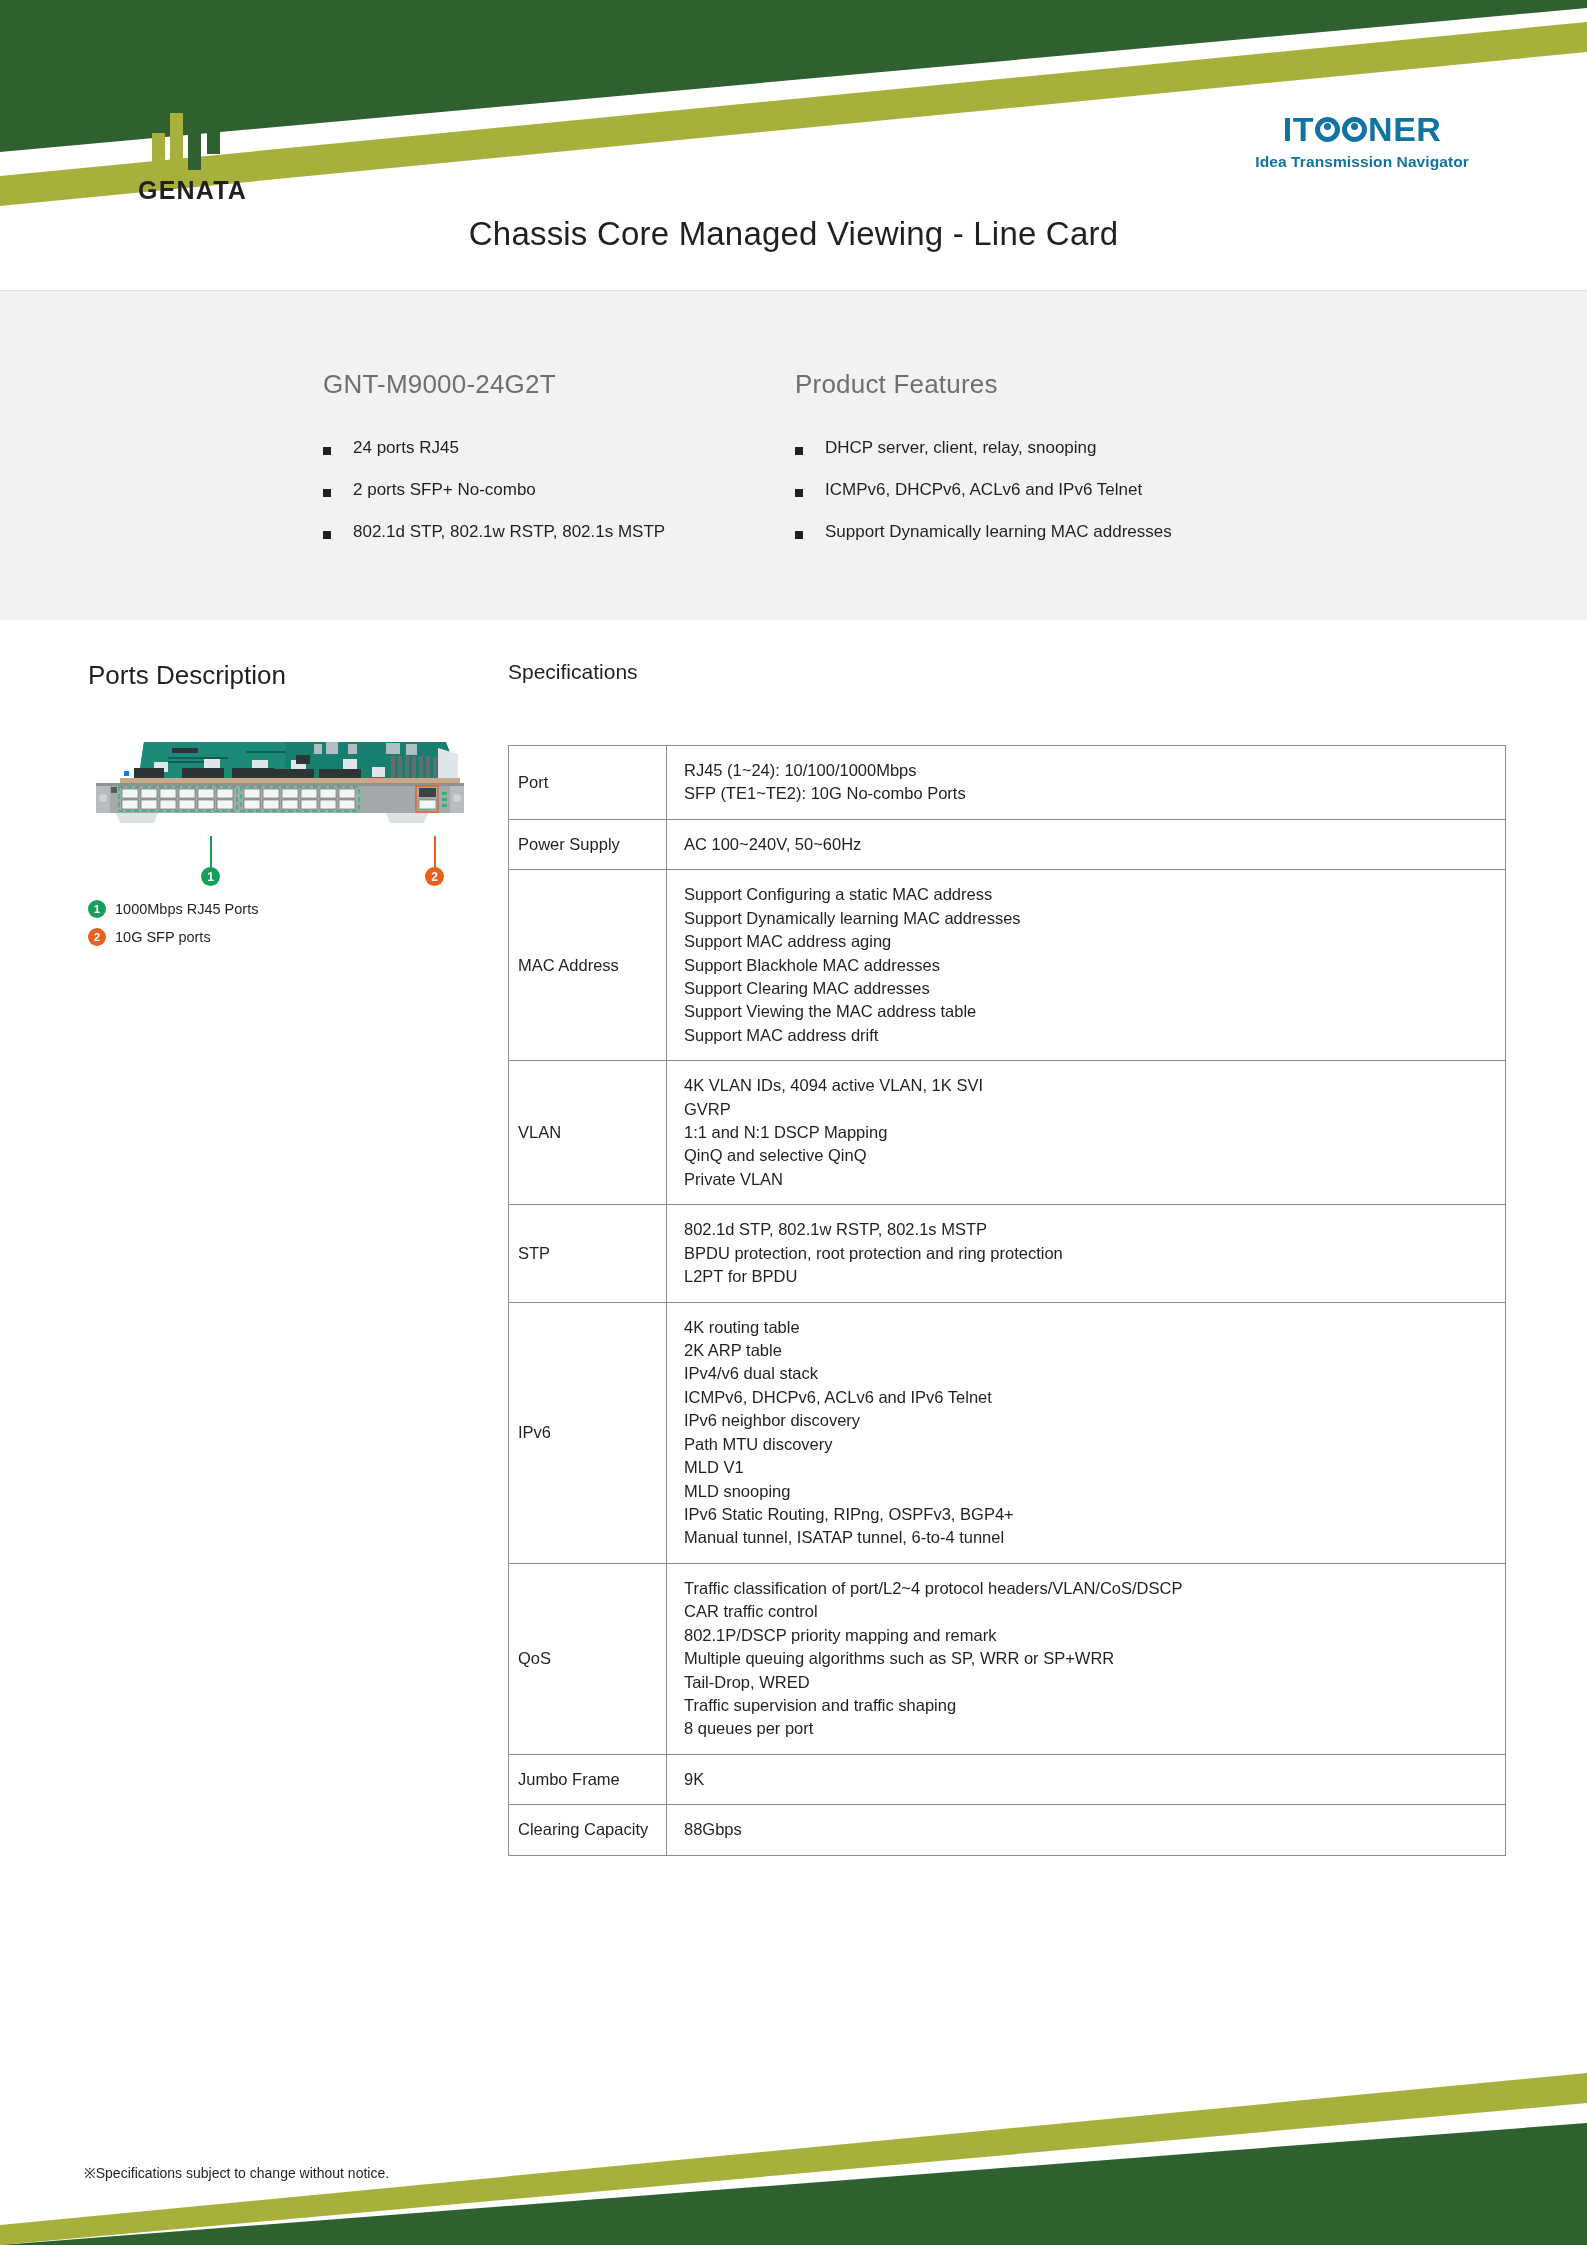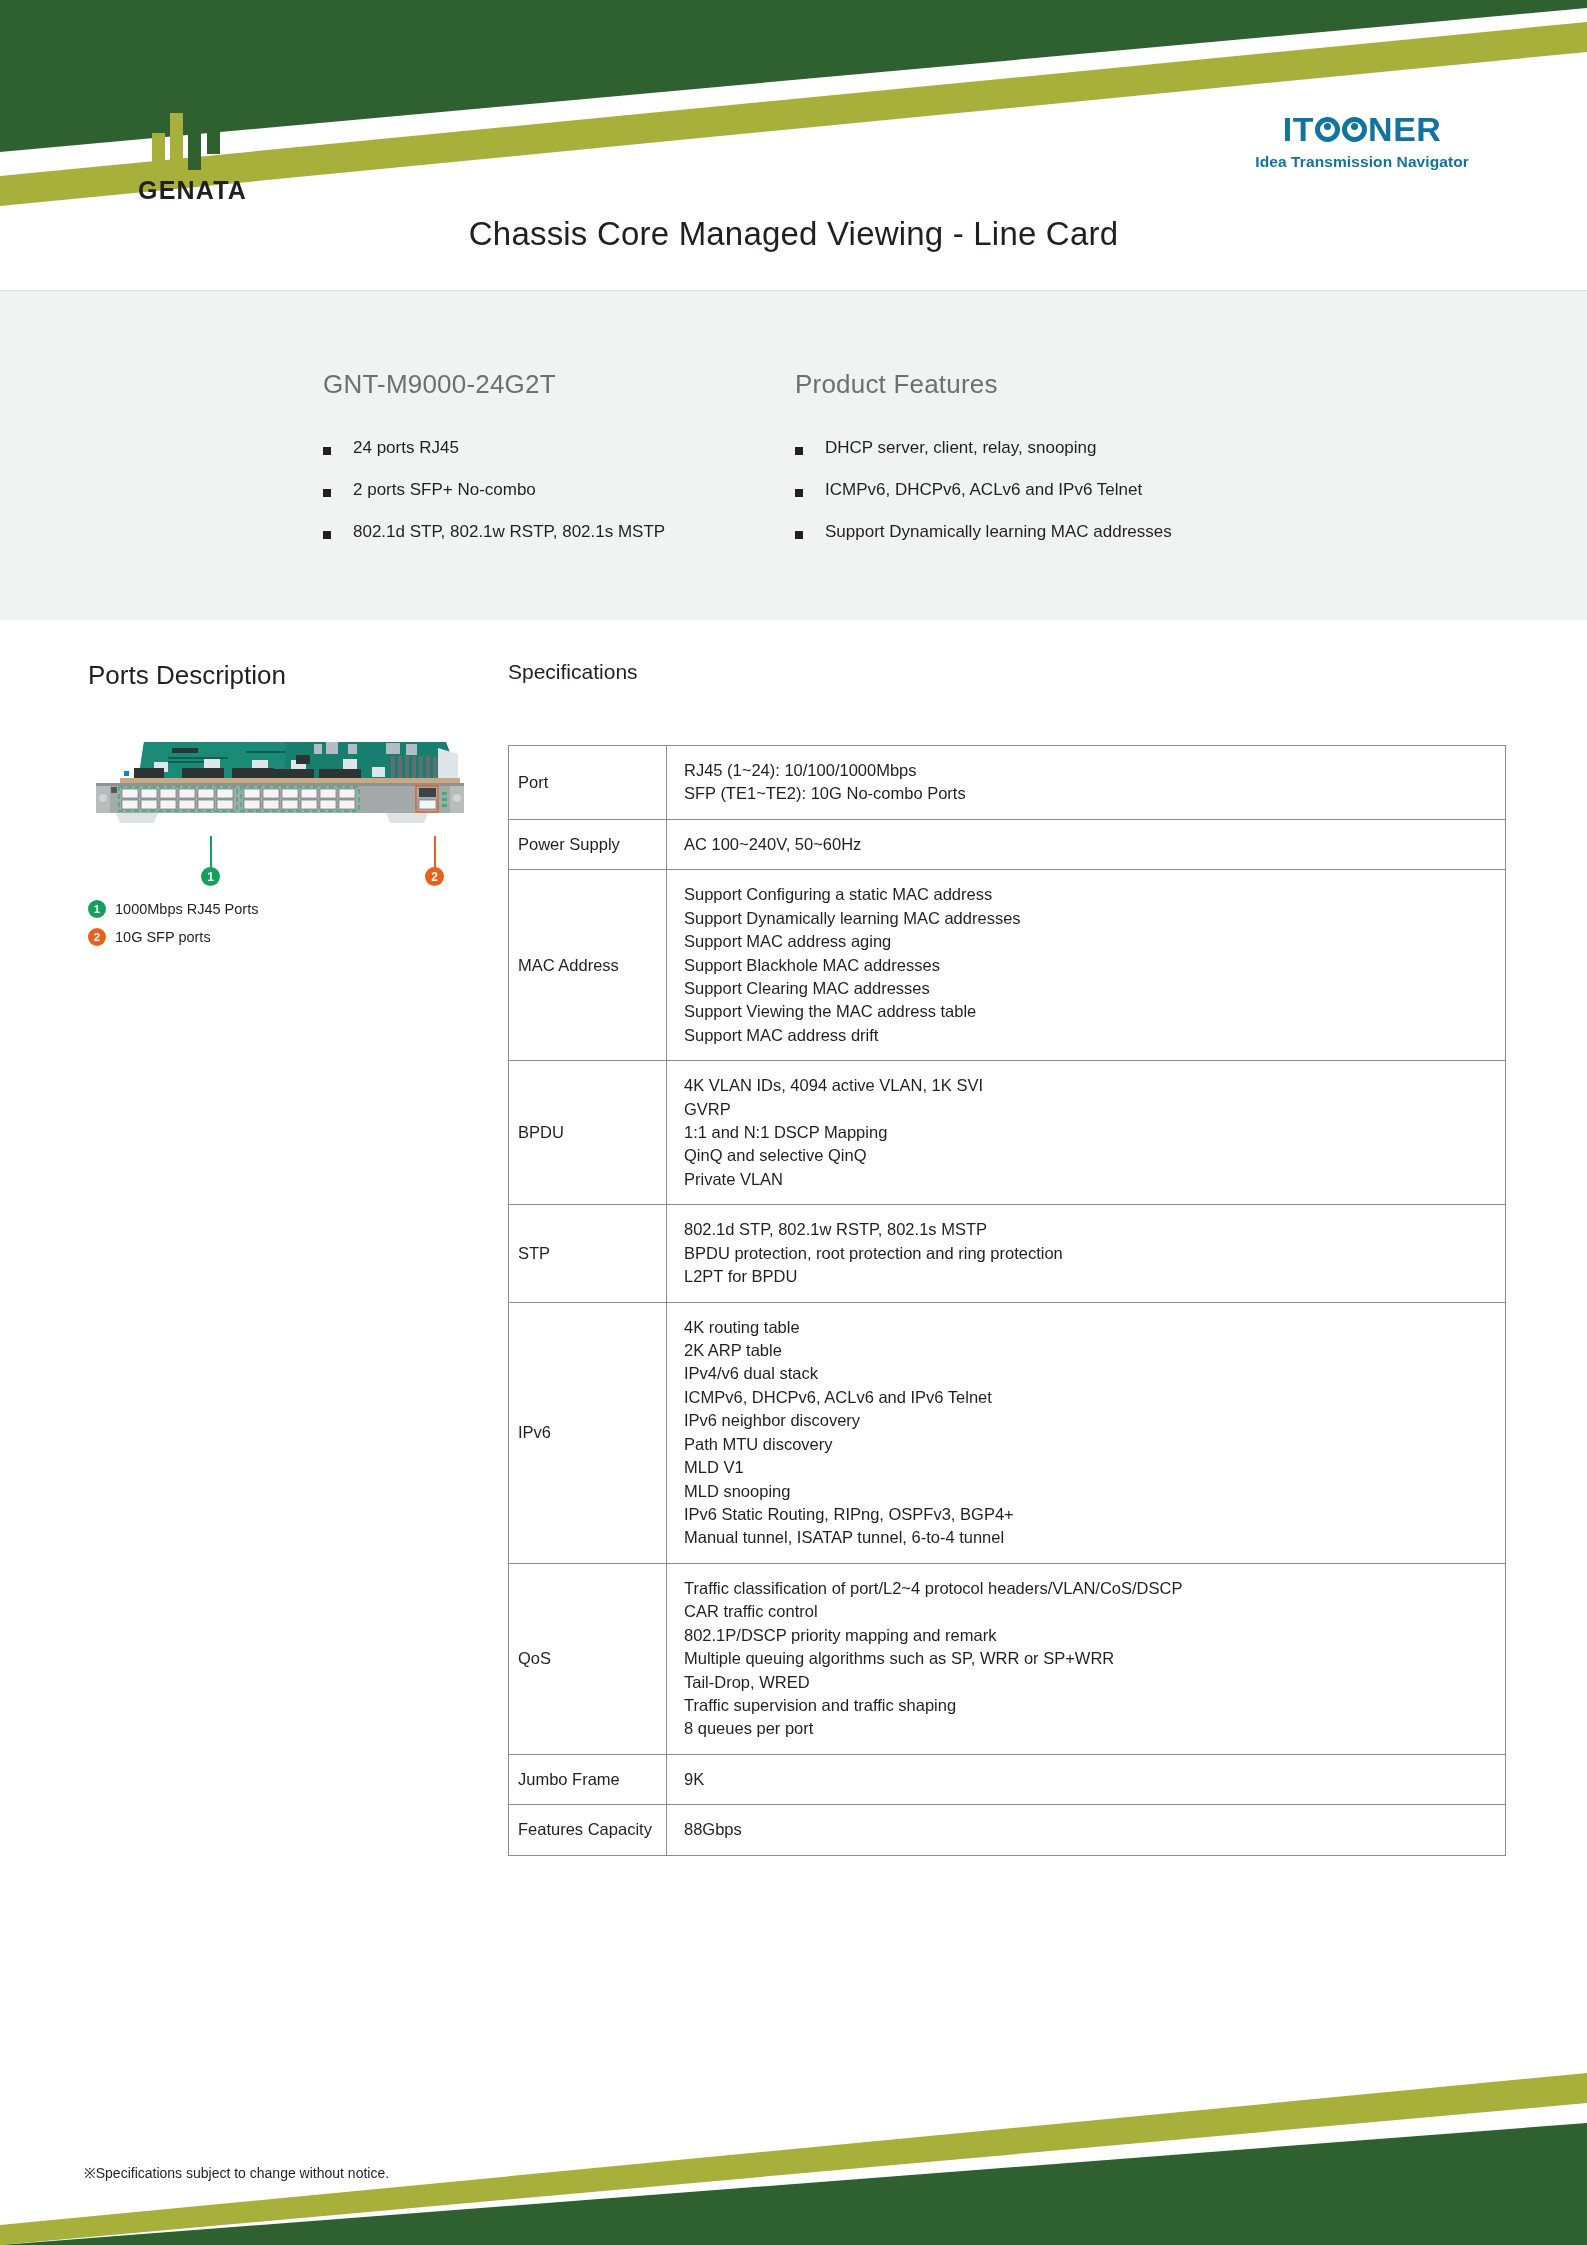--- a/index.html
+++ b/index.html
@@ -387,21 +387,21 @@
           <div>Support Configuring a static MAC address</div>
           <div>Support Dynamically learning MAC addresses</div>
           <div>Support MAC address aging</div>
           <div>Support Blackhole MAC addresses</div>
           <div>Support Clearing MAC addresses</div>
           <div>Support Viewing the MAC address table</div>
           <div>Support MAC address drift</div>
         </td>
       </tr>
       <tr>
-        <td class="k">BPDU</td>
+        <td class="k">VLAN</td>
         <td class="v">
           <div>4K VLAN IDs, 4094 active VLAN, 1K SVI</div>
           <div>GVRP</div>
           <div>1:1 and N:1 DSCP Mapping</div>
           <div>QinQ and selective QinQ</div>
           <div>Private VLAN</div>
         </td>
       </tr>
       <tr>
         <td class="k">STP</td>
@@ -438,21 +438,21 @@
           <div>8 queues per port</div>
         </td>
       </tr>
       <tr>
         <td class="k">Jumbo Frame</td>
         <td class="v">
           <div>9K</div>
         </td>
       </tr>
       <tr>
-        <td class="k">Features Capacity</td>
+        <td class="k">Clearing Capacity</td>
         <td class="v">
           <div>88Gbps</div>
         </td>
       </tr>
     </tbody>
 </table>
 
 <div class="footer-note">※Specifications subject to change without notice.</div>
 
 </body></html>

